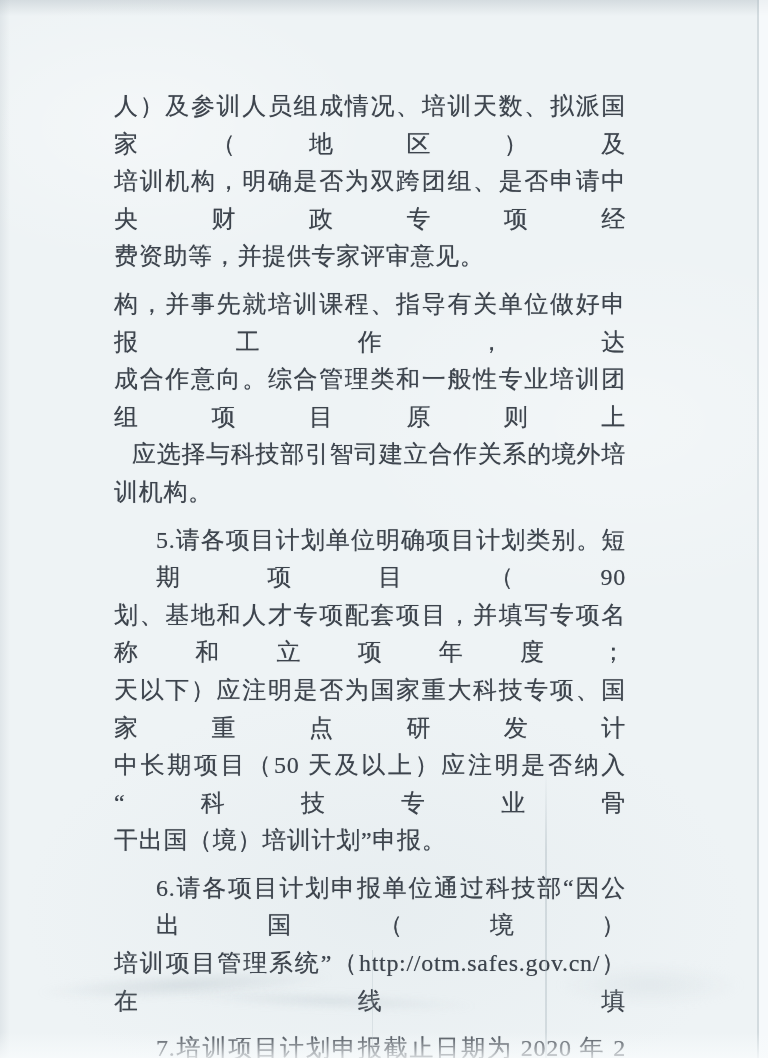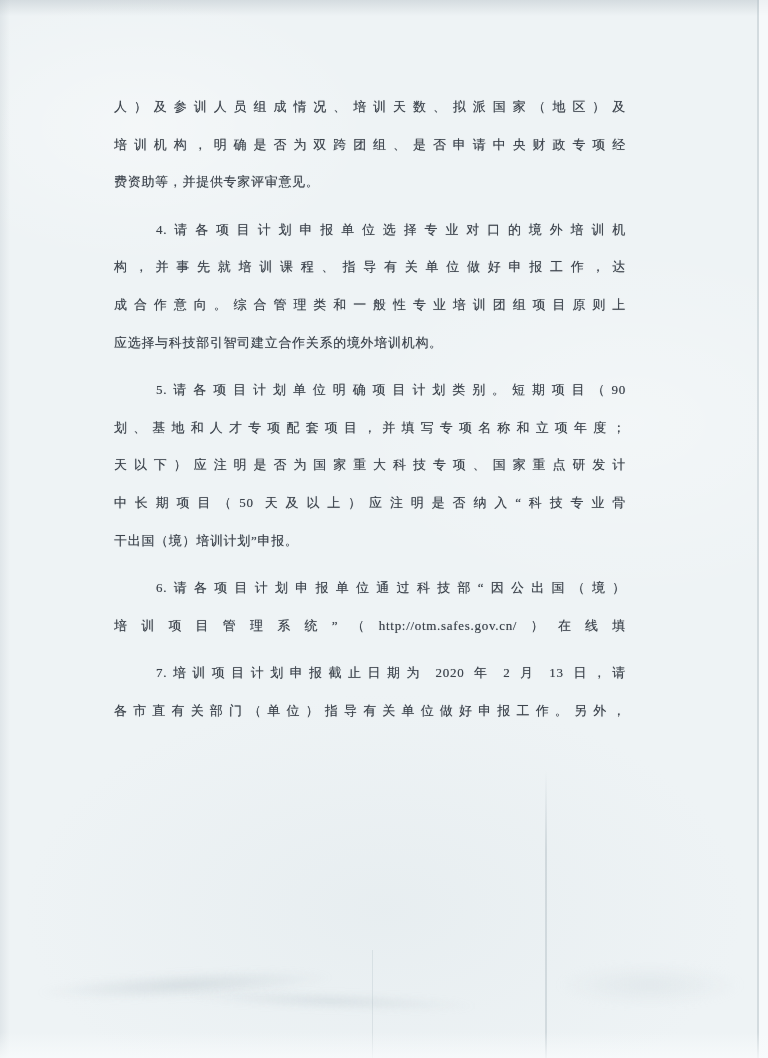--- a/index.html
+++ b/index.html
@@ -28,21 +28,21 @@
   }
   .content {
     position: absolute;
     left: 114px; top: 0;
     width: 512px;
     padding-top: 88px;
   }
   .para { margin: 0; }
   .para + .para { margin-top: 10px; }
   .line {
-    font-size: 13px;
+    font-size: 24px;
     line-height: 37.6px;
     letter-spacing: 0.7px;
     text-align: justify;
     text-align-last: justify;
     text-shadow: 0 0 0.7px rgba(61, 68, 77, 0.55);
     white-space: normal;
   }
   .line.end {
     text-align: right;
     text-align-last: left;
@@ -106,21 +106,20 @@
 
   <div class="content">
 
     <section class="para">
       <div class="line fill">人）及参训人员组成情况、培训天数、拟派国家（地区）及</div>
       <div class="line fill">培训机构，明确是否为双跨团组、是否申请中央财政专项经</div>
       <div class="line end">费资助等，并提供专家评审意见。</div>
     </section>
 
     <section class="para">
-      <div class="line fill indent">4.请各项目计划申报单位选择专业对口的境外培训机</div>
       <div class="line fill">构，并事先就培训课程、指导有关单位做好申报工作，达</div>
       <div class="line fill">成合作意向。综合管理类和一般性专业培训团组项目原则上</div>
       <div class="line end">应选择与科技部引智司建立合作关系的境外培训机构。</div>
     </section>
 
     <section class="para">
       <div class="line fill indent">5.请各项目计划单位明确项目计划类别。短期项目（90</div>
       <div class="line fill">划、基地和人才专项配套项目，并填写专项名称和立项年度；</div>
       <div class="line fill">天以下）应注明是否为国家重大科技专项、国家重点研发计</div>
       <div class="line fill">中长期项目（50 天及以上）应注明是否纳入“科技专业骨</div>

